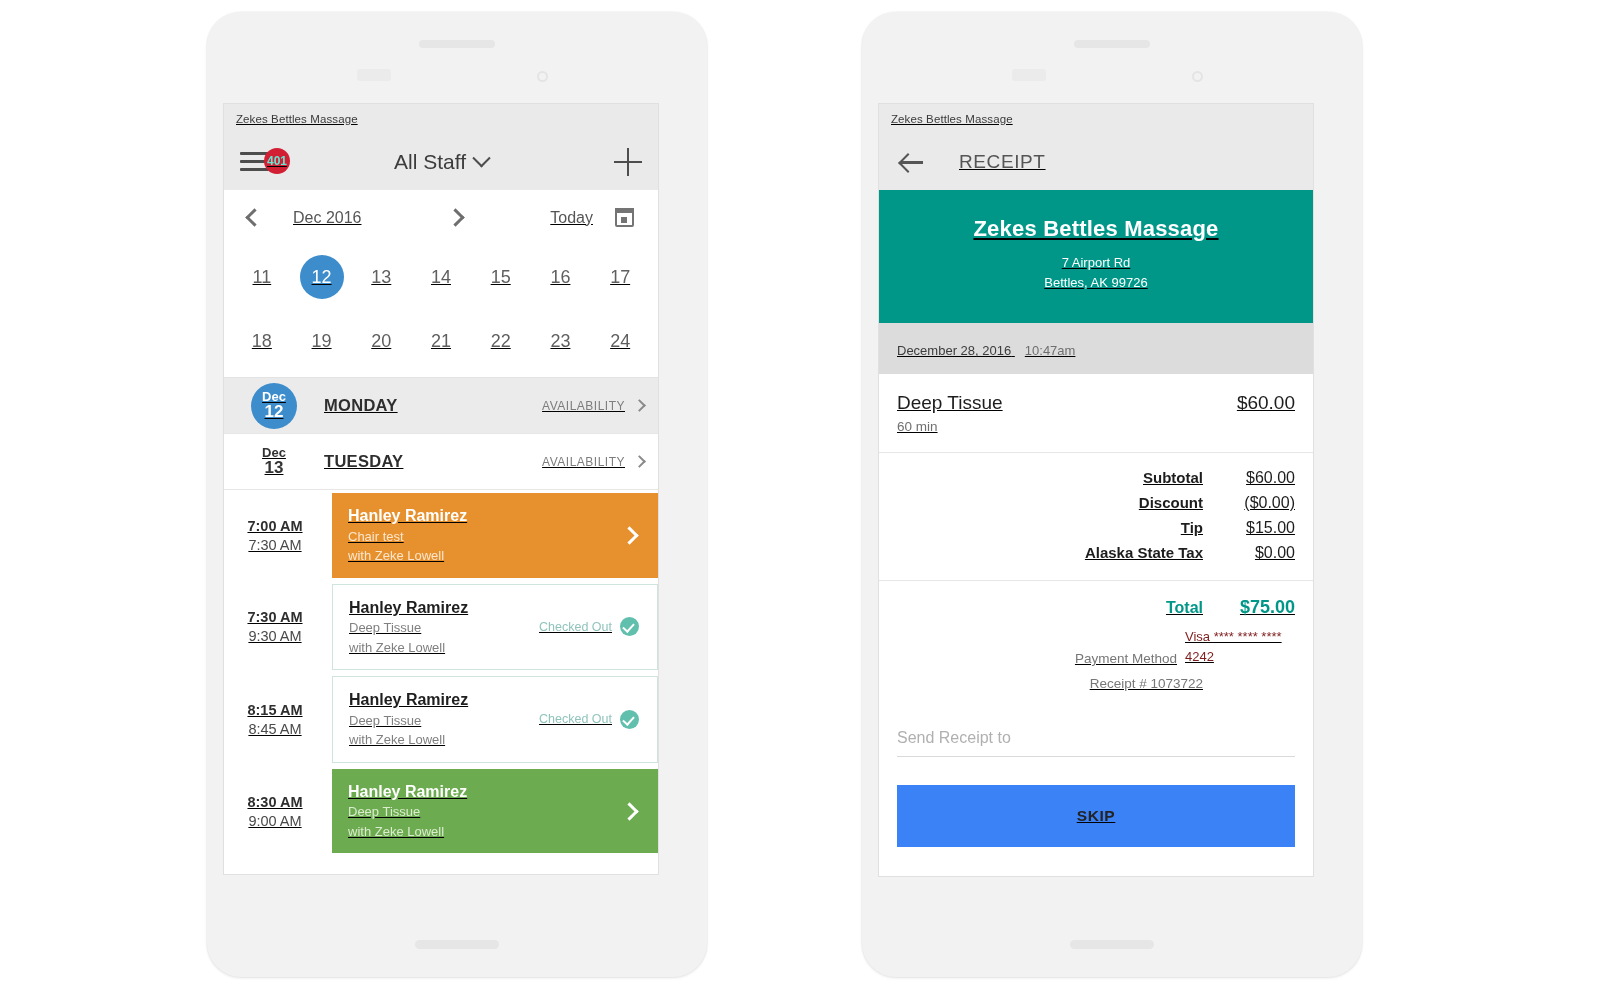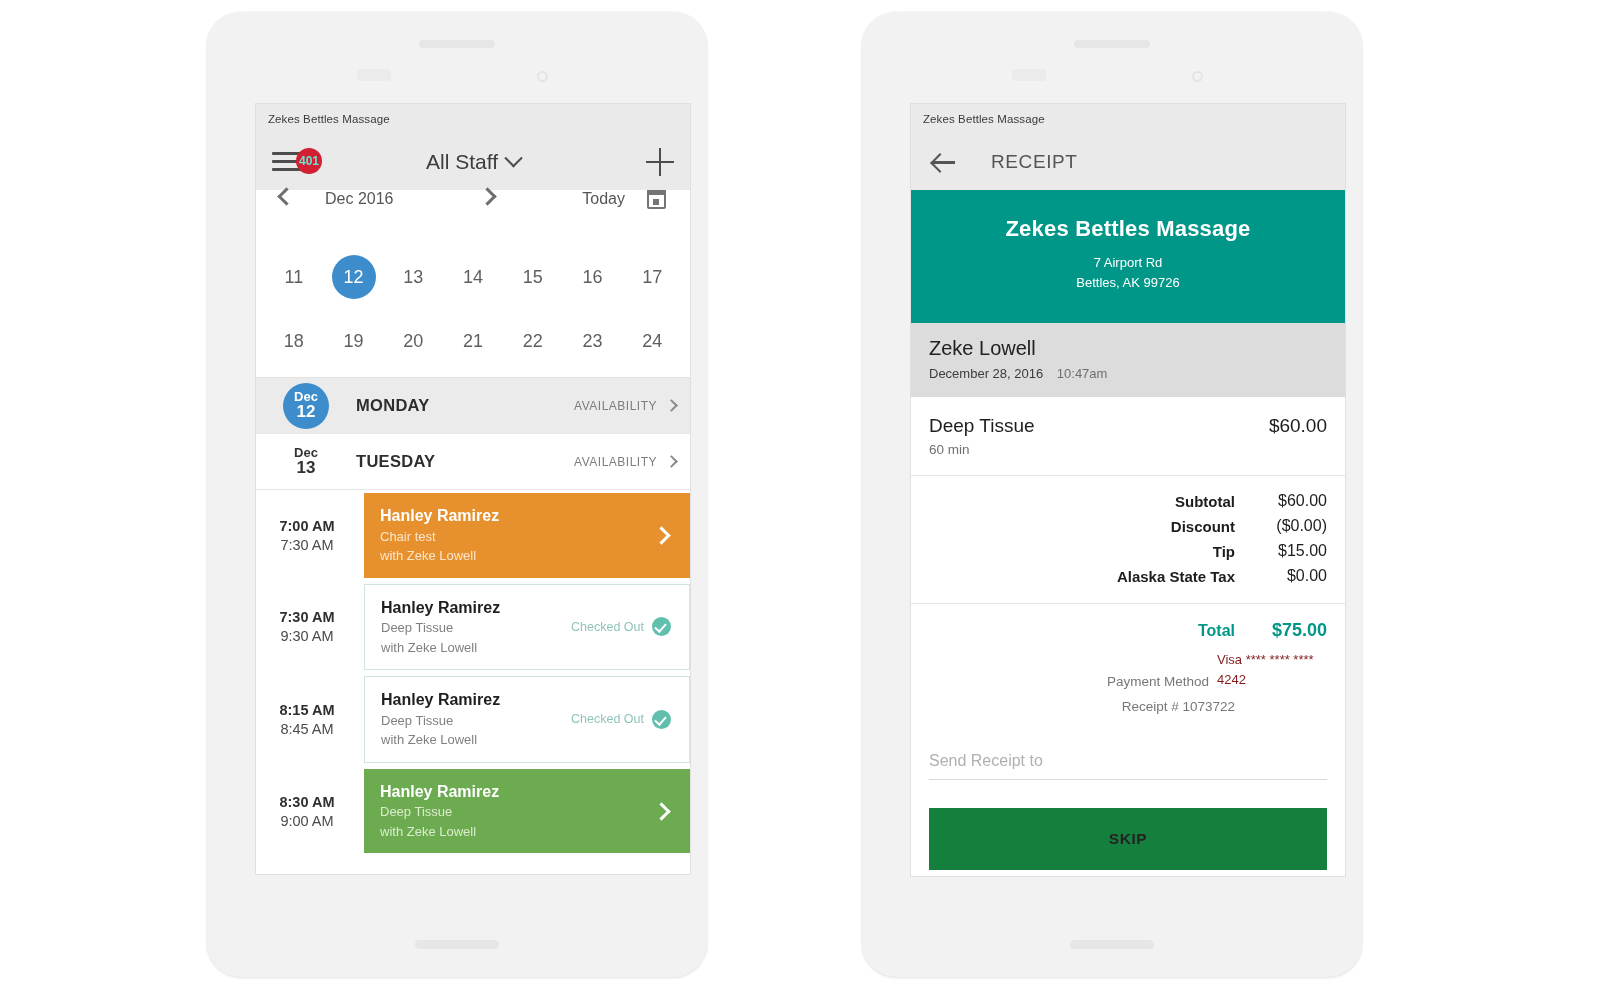--- a/index.html
+++ b/index.html
@@ -41,25 +41,26 @@
   }
   .home-bar {
     position: absolute; bottom: 28px; left: 50%;
     transform: translateX(-50%);
     width: 84px; height: 9px; border-radius: 5px;
     background: #e6e6e6;
   }
 
   .screen {
     position: absolute;
-    top: 92px; left: 49px;
+    top: 92px; left: 17px;
     width: 434px; height: 770px;
     background: #ffffff;
     overflow: hidden;
     box-shadow: 0 0 0 1px #e0e0e0;
+    text-decoration: underline;
   }
   .screen.right-screen { height: 772px; }
 
   
   .app-title-bar {
     height: 30px; background: #eaeaea;
     display: flex; align-items: center;
     padding-left: 12px;
     font-size: 11.5px; color: #3a3a3a;
     letter-spacing: 0.1px;
@@ -108,21 +109,21 @@
     width: 28px; height: 28px; cursor: pointer;
   }
   .plus-btn::before, .plus-btn::after {
     content: ""; position: absolute; background: #4d4d4d;
   }
   .plus-btn::before { left: 0; top: 12.6px; width: 28px; height: 2.8px; }
   .plus-btn::after  { top: 0; left: 12.6px; height: 28px; width: 2.8px; }
 
   
   .cal-nav {
-    height: 55px; display: flex; 
+    height: 55px; display: flex; align-items: center;
     padding: 0 24px; background: #fff;
   }
   .arrow-l, .arrow-r {
     width: 13px; height: 13px; cursor: pointer;
   }
   .arrow-l { border-left: 3px solid #6e6e6e; border-bottom: 3px solid #6e6e6e; transform: rotate(45deg); }
   .arrow-r { border-right: 3px solid #6e6e6e; border-top: 3px solid #6e6e6e; transform: rotate(45deg); }
   .cal-month {
     font-size: 16px; color: #555; margin: 0 auto 0 32px;
   }
@@ -265,21 +266,21 @@
   .cust-meta { font-size: 13px; color: #3c3c3c; margin-top: 6px; }
   .cust-meta .time { color: #6f6f6f; margin-left: 10px; }
 
   .rsec { padding: 18px 18px; border-bottom: 1px solid #e6e6e6; }
   .line-item { display: flex; align-items: flex-start; }
   .li-name { font-size: 19px; color: #1d1d1d; }
   .li-sub  { font-size: 13.5px; color: #707070; margin-top: 5px; }
   .li-price { margin-left: auto; font-size: 19px; color: #1d1d1d; }
 
   .totals { padding: 16px 18px 18px; border-bottom: 1px solid #e6e6e6; }
-  .trow { display: flex; justify-content: flex-end; align-items: center; margin-bottom: 7px; }
+  .trow { display: flex; justify-content: flex-end; align-items: flex-start; margin-bottom: 7px; }
   .trow:last-child { margin-bottom: 0; }
   .tlabel { font-size: 15px; font-weight: bold; color: #1d1d1d; text-align: right; }
   .tval { font-size: 16px; color: #1d1d1d; width: 92px; text-align: right; }
 
   .grand { padding: 16px 18px 14px; }
   .grow { display: flex; justify-content: flex-end; align-items: baseline; }
   .glabel { font-size: 16px; font-weight: bold; color: #009688; }
   .gval { font-size: 18px; font-weight: bold; color: #009688; width: 92px; text-align: right; }
   .pm-row { display: flex; justify-content: flex-end; margin-top: 9px; }
   .pm-label { font-size: 13.5px; color: #777; align-self: flex-end; }
@@ -297,21 +298,21 @@
     font-family: "Liberation Sans", sans-serif;
   }
   .send-field input::placeholder { color: #b0b0b0; }
 
   .btn-row { display: flex; gap: 14px; padding: 28px 18px 0; }
   .btn {
     flex: 1; height: 62px; border: none; cursor: pointer;
     font-size: 15.5px; font-weight: bold; letter-spacing: 0.6px;
     font-family: "Liberation Sans", sans-serif;
   }
-  .btn.skip { background: #15803d; color: #232323; }
+  .btn.skip { background: #3b82f6; color: #232323; }
   .btn.send { background: #009688; color: #fff; }
 </style>
 </head>
 <body>
 
 <div class="stage">
 
   <div class="phone left">
     <div class="speaker"></div>
     <div class="sensor-bar"></div>
@@ -513,21 +514,20 @@
 
       <div class="biz-banner">
         <div class="biz-name">Zekes Bettles Massage</div>
         <div class="biz-addr">
           <div>7 Airport Rd</div>
           <div>Bettles, AK 99726</div>
         </div>
       </div>
 
       <div class="cust-block">
-        <div class="cust-name">Zeke Lowell</div>
         <div class="cust-meta">
           <span>December 28, 2016</span>
           <span class="time">10:47am</span>
         </div>
       </div>
 
       <div class="rsec">
         <div class="line-item">
           <div>
             <div class="li-name">Deep Tissue</div>

